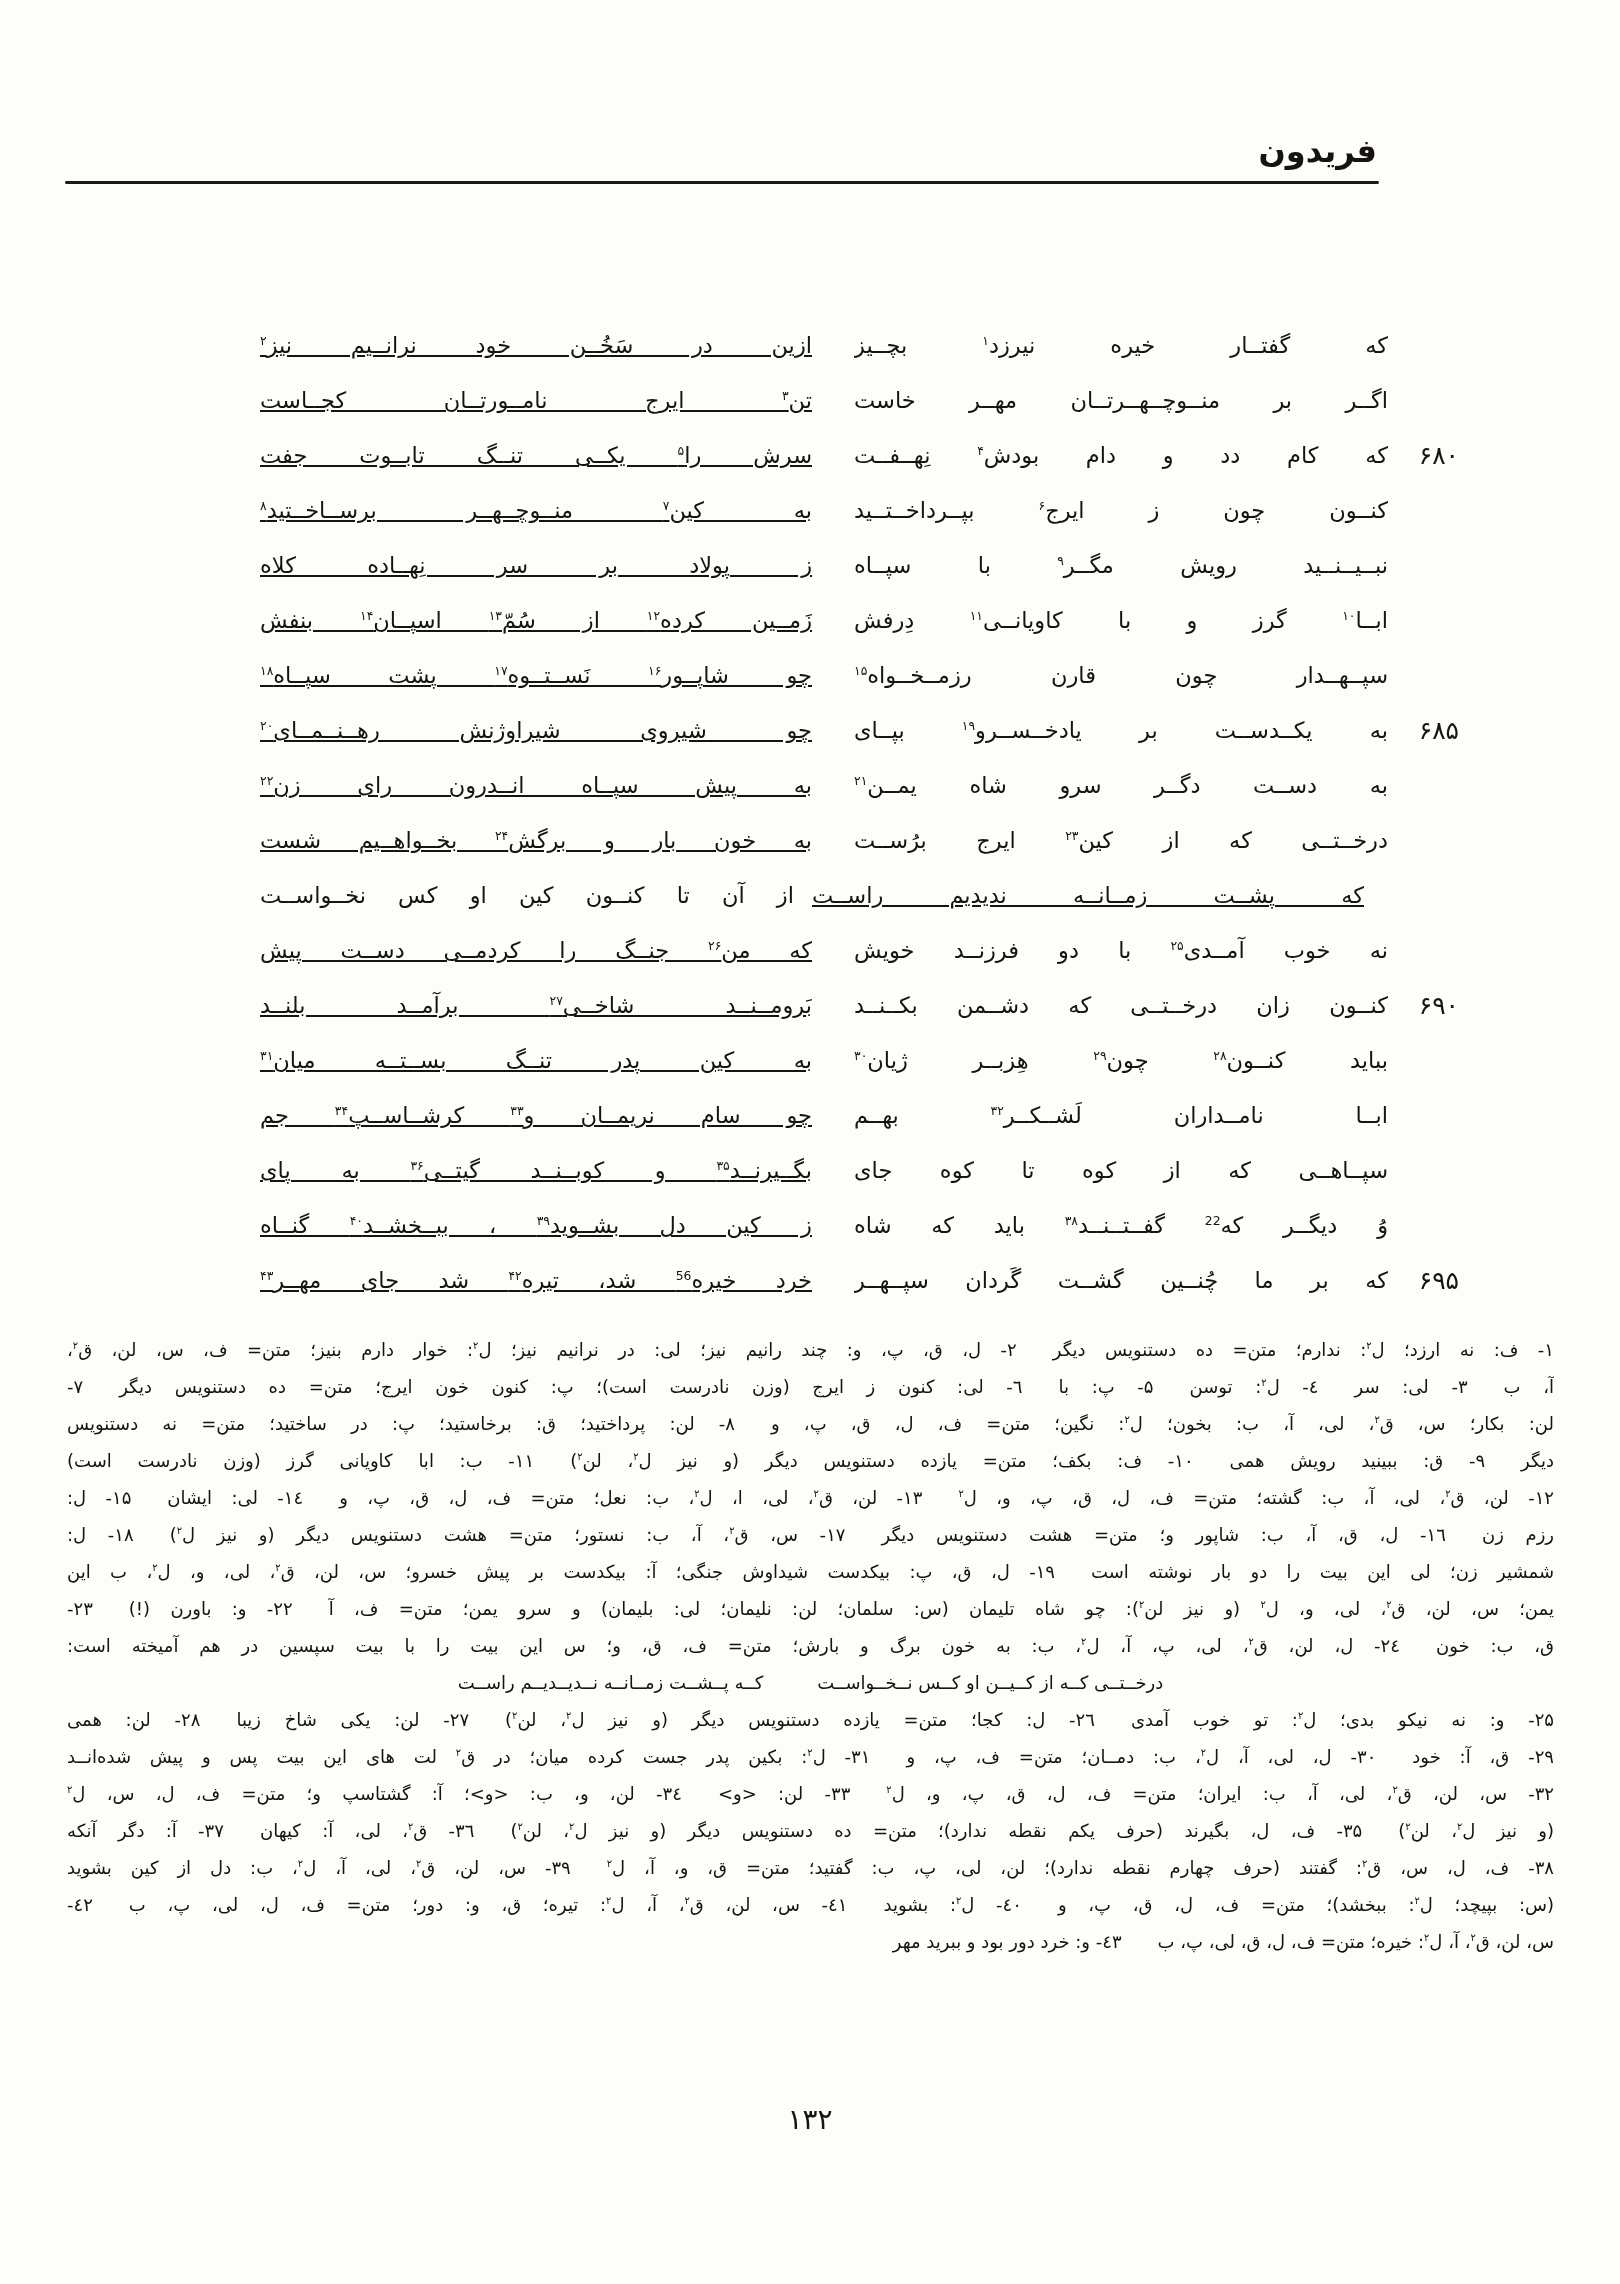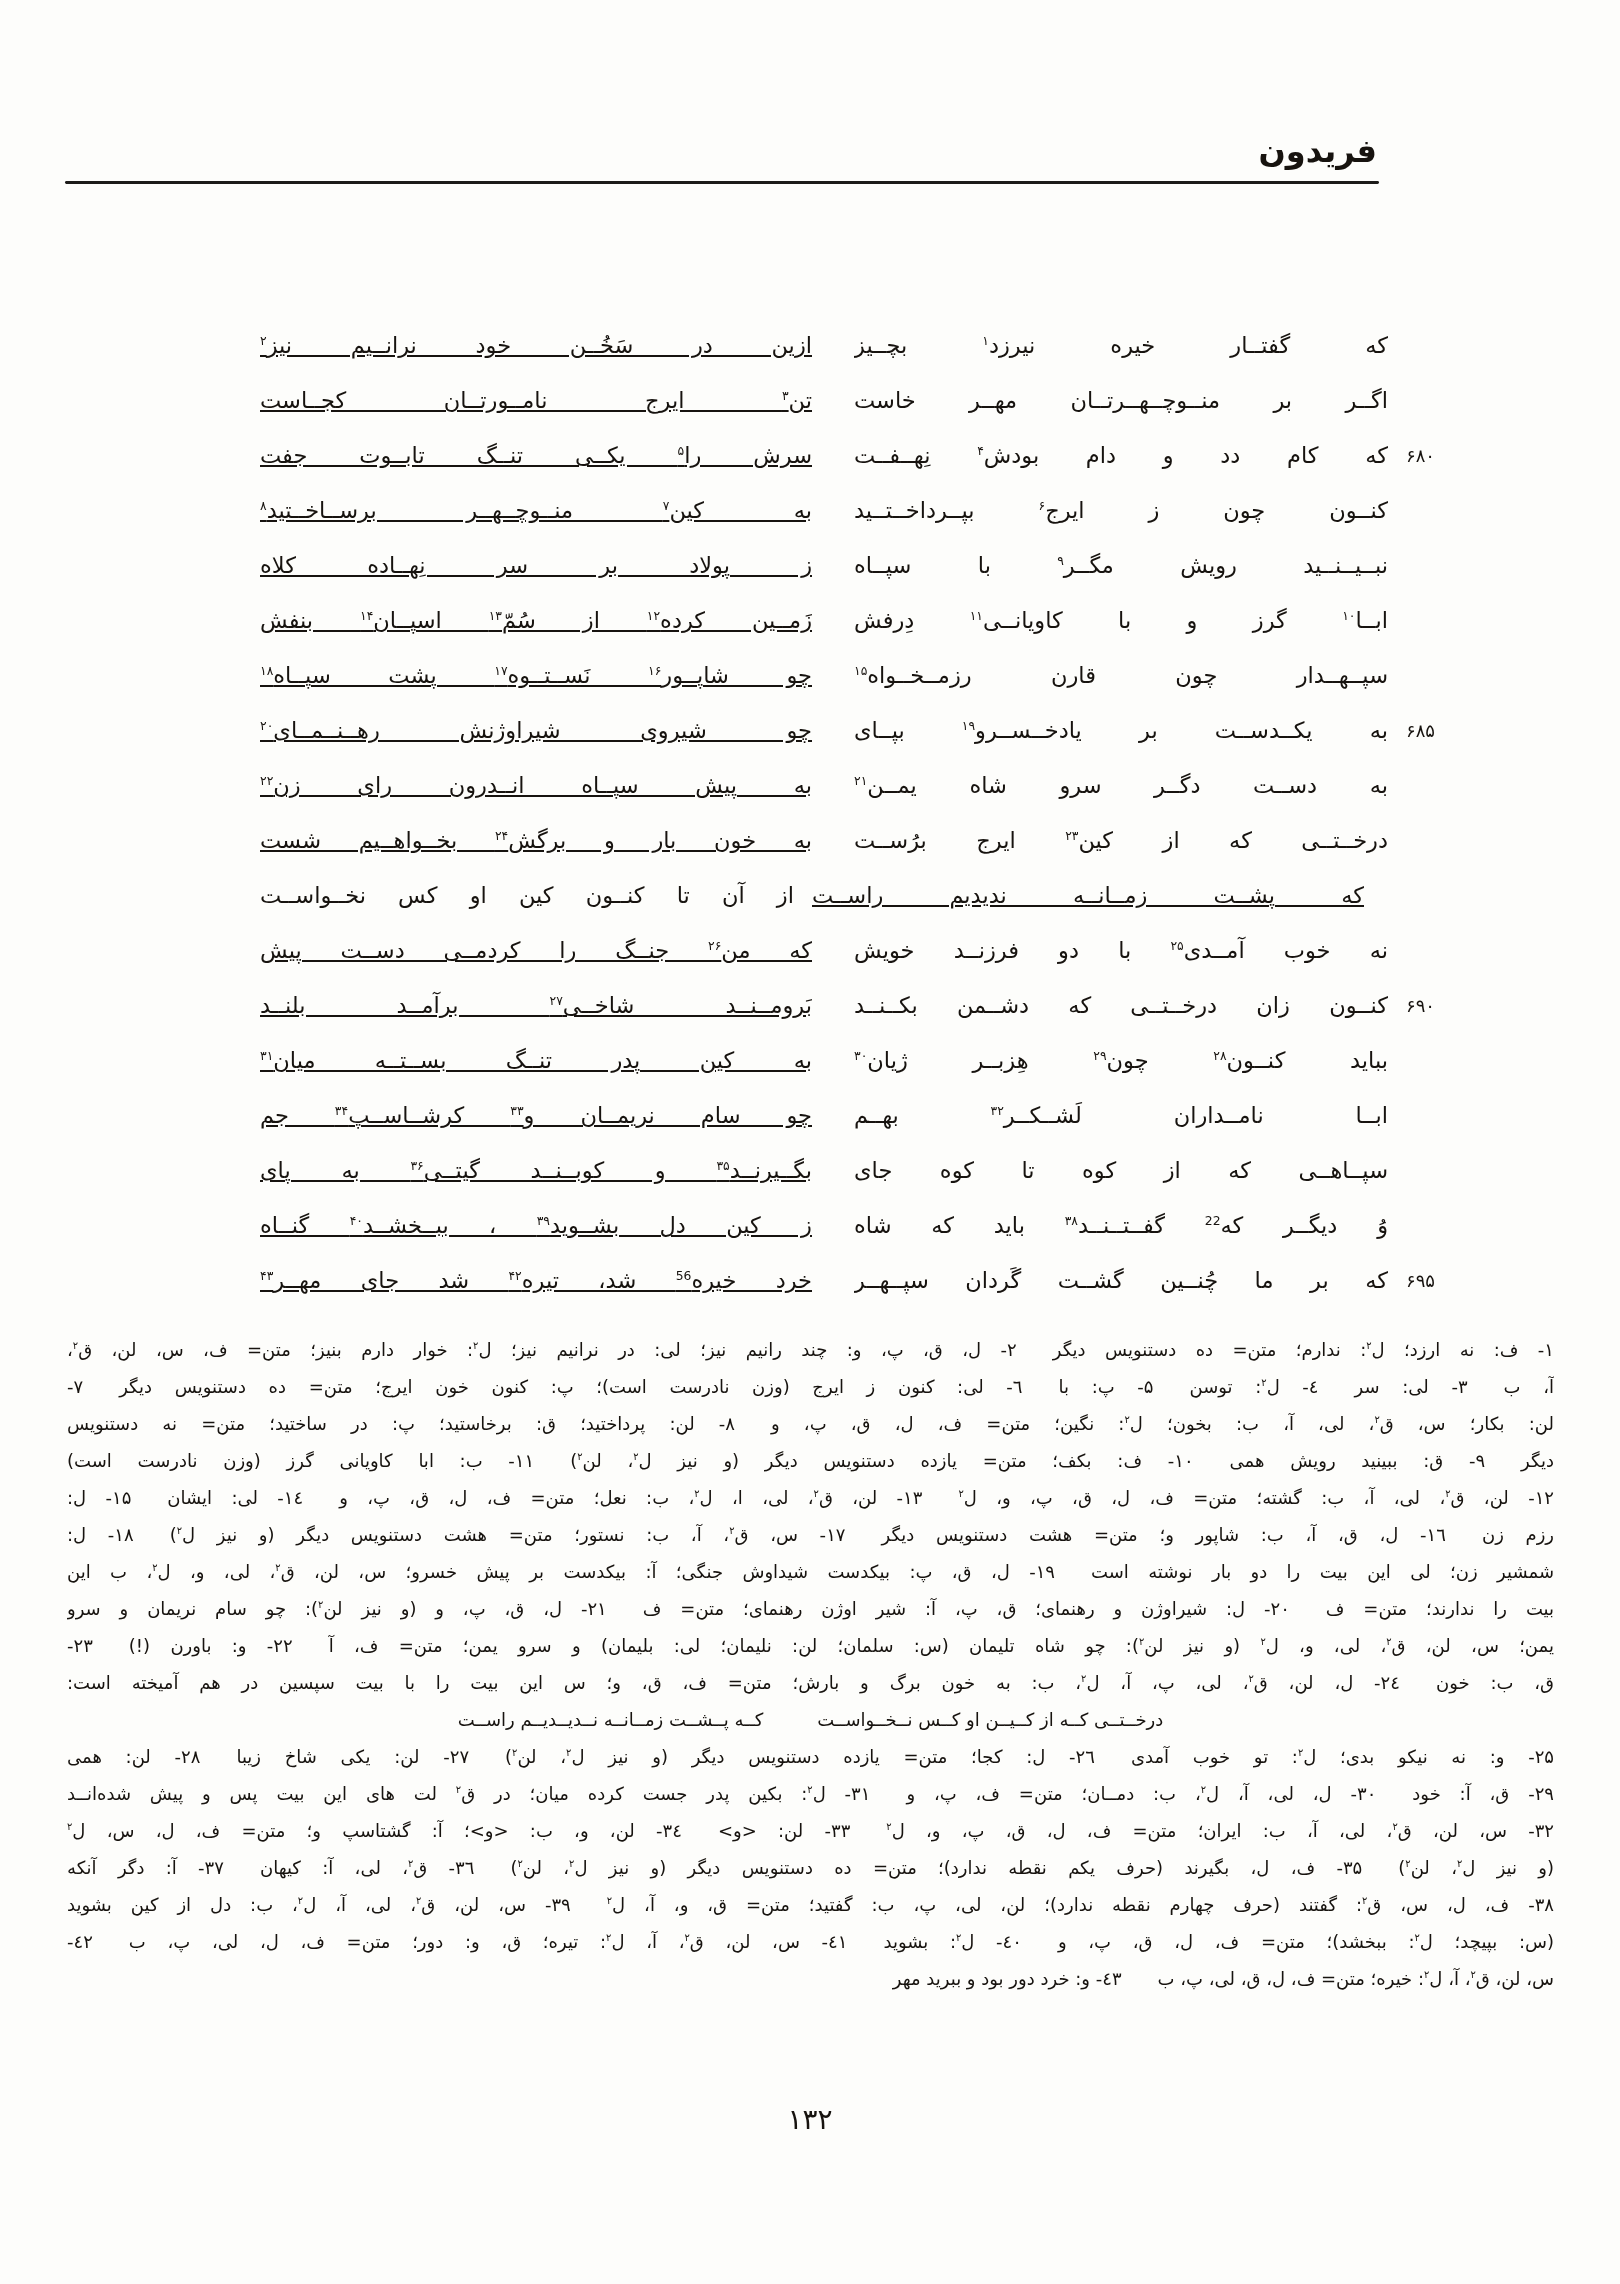--- a/index.html
+++ b/index.html
@@ -17,22 +17,22 @@
     position:absolute;top:132px;right:243px;
     font-size:32px;font-weight:bold;letter-spacing:0.7px;
   }
   .header-rule{
     position:absolute;top:181px;left:65px;
     width:1314px;height:2.8px;background:#1c1b19;border-radius:1.4px;
   }
   .poem{position:absolute;top:318px;right:161px;width:1213px;}
   .verse-row{display:flex;align-items:center;height:55px;}
   .vnum{
-    flex:none;width:53px;font-size:18px;
-    text-align:left;white-space:nowrap;
+    flex:none;width:53px;font-size:25px;
+    text-align:right;white-space:nowrap;
   }
   .hemi{
     font-size:22.5px;line-height:1.25;
     text-align:justify;text-align-last:justify;
     overflow:hidden;white-space:normal;
   }
   .hemi.right{flex:none;width:534px;margin-right:18px;}
   .hemi.left{flex:none;width:552px;margin-right:42px;text-decoration:underline;}
   sup{font-size:0.55em;line-height:0;vertical-align:super;}
   .apparatus{
@@ -178,21 +178,20 @@
   <div class="app-line align-justify">لن: بکار؛ س، ق<sup>۲</sup>، لی، آ، ب: بخون؛ ل<sup>۲</sup>: نگین؛ متن= ف، ل، ق، پ، و  ۸- لن: پرداختید؛ ق: برخاستید؛ پ: در ساختید؛ متن= نه دستنویس</div>
 
   <div class="app-line align-justify">دیگر  ۹- ق: ببینید رویش همی  ۱۰- ف: بکف؛ متن= یازده دستنویس دیگر (و نیز ل<sup>۲</sup>، لن<sup>۲</sup>)  ۱۱- ب: ابا کاویانی گرز (وزن نادرست است)</div>
 
   <div class="app-line align-justify">۱۲- لن، ق<sup>۲</sup>، لی، آ، ب: گشته؛ متن= ف، ل، ق، پ، و، ل<sup>۲</sup>  ۱۳- لن، ق<sup>۲</sup>، لی، ا، ل<sup>۲</sup>، ب: نعل؛ متن= ف، ل، ق، پ، و  ۱٤- لی: ایشان  ۱۵- ل:</div>
 
   <div class="app-line align-justify">رزم زن  ۱٦- ل، ق، آ، ب: شاپور و؛ متن= هشت دستنویس دیگر  ۱۷- س، ق<sup>۲</sup>، آ، ب: نستور؛ متن= هشت دستنویس دیگر (و نیز ل<sup>۲</sup>)  ۱۸- ل:</div>
 
   <div class="app-line align-justify">شمشیر زن؛ لی این بیت را دو بار نوشته است  ۱۹- ل، ق، پ: بیکدست شیداوش جنگی؛ آ: بیکدست بر پیش خسرو؛ س، لن، ق<sup>۲</sup>، لی، و، ل<sup>۲</sup>، ب این</div>
 
-  <div class="app-line align-justify">بیت را ندارند؛ متن= ف  ۲۰- ل: شیراوژن و رهنمای؛ ق، پ، آ: شیر اوژن رهنمای؛ متن= ف  ۲۱- ل، ق، پ، و (و نیز لن<sup>۲</sup>): چو سام نریمان و سرو</div>
 
   <div class="app-line align-justify">یمن؛ س، لن، ق<sup>۲</sup>، لی، و، ل<sup>۲</sup> (و نیز لن<sup>۲</sup>): چو شاه تلیمان (س: سلمان؛ لن: نلیمان؛ لی: بلیمان) و سرو یمن؛ متن= ف، آ  ۲۲- و: باورن (!)  ۲۳-</div>
 
   <div class="app-line align-justify">ق، ب: خون  ۲٤- ل، لن، ق<sup>۲</sup>، لی، پ، آ، ل<sup>۲</sup>، ب: به خون برگ و بارش؛ متن= ف، ق، و؛ س این بیت را با بیت سپسین در هم آمیخته است:</div>
 
   <div class="app-line align-center">درخــتــی کــه از کــیــن او کــس نــخــواســت   کــه پــشــت زمــانــه نــدیــدیــم راســت</div>
 
   <div class="app-line align-justify">۲۵- و: نه نیکو بدی؛ ل<sup>۲</sup>: تو خوب آمدی  ۲٦- ل: کجا؛ متن= یازده دستنویس دیگر (و نیز ل<sup>۲</sup>، لن<sup>۲</sup>)  ۲۷- لن: یکی شاخ زیبا  ۲۸- لن: همی</div>
 
   <div class="app-line align-justify">۲۹- ق، آ: خود  ۳۰- ل، لی، آ، ل<sup>۲</sup>، ب: دمــان؛ متن= ف، پ، و  ۳۱- ل<sup>۲</sup>: بکین پدر جست کرده میان؛ در ق<sup>۲</sup> لت های این بیت پس و پیش شده‌انــد</div>

